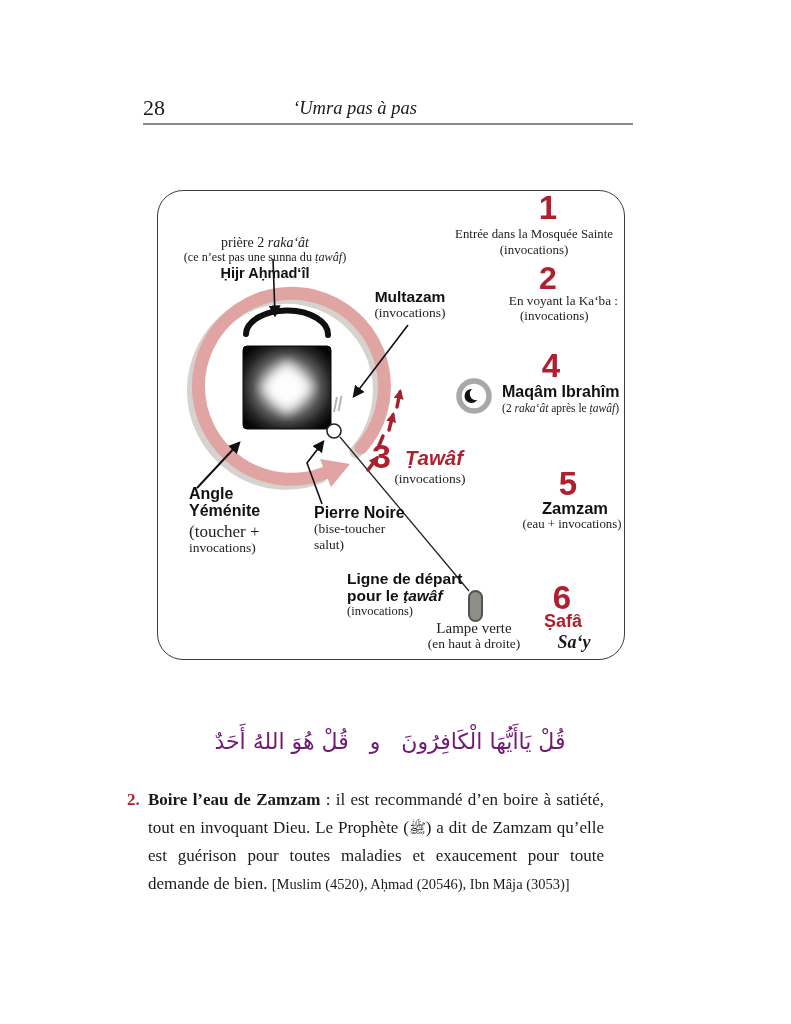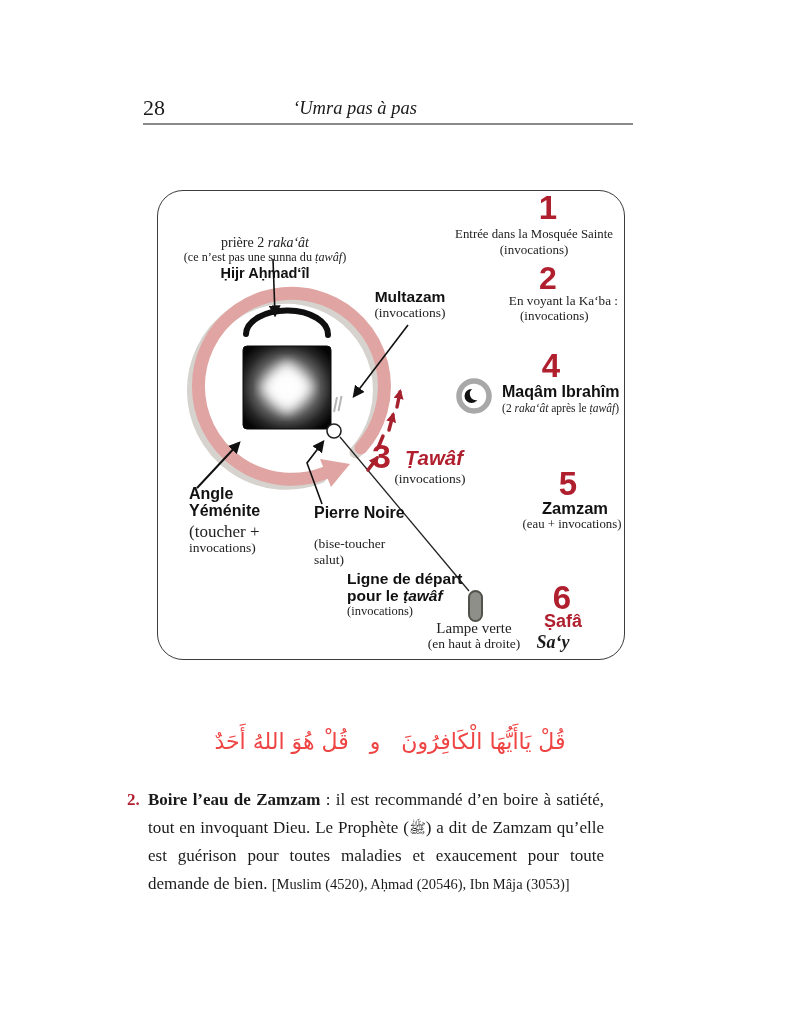--- a/index.html
+++ b/index.html
@@ -106,21 +106,21 @@
 
     <div class="abs" style="left:31px;top:294px;">
       <div class="lbl-bold nw" style="font-size:16px;line-height:17px;">Angle</div>
       <div class="lbl-bold nw" style="font-size:16px;line-height:17px;">Yéménite</div>
       <div class="note nw" style="font-size:17px;line-height:16px;margin-top:5px;">(toucher +</div>
       <div class="note nw" style="font-size:13.5px;line-height:16px;">invocations)</div>
     </div>
 
     <div class="abs" style="left:156px;top:313px;">
       <div class="lbl-bold nw" style="font-size:16px;line-height:17px;">Pierre Noire</div>
-      <div class="note nw" style="font-size:13.5px;line-height:16px;margin-top:15px;">(bise-toucher</div>
+      <div class="note nw" style="font-size:13.5px;line-height:16px;margin-top:0;">(bise-toucher</div>
       <div class="note nw" style="font-size:13.5px;line-height:16px;">salut)</div>
     </div>
 
     <div class="abs" style="left:189px;top:380px;">
       <div class="lbl-bold nw" style="font-size:15.5px;line-height:16.5px;">Ligne de départ</div>
       <div class="lbl-bold nw" style="font-size:15.5px;line-height:16.5px;"><span>pour le </span><i>ṭawâf</i></div>
       <div class="note nw" style="font-size:12.5px;line-height:14px;">(invocations)</div>
     </div>
 
     <div class="abs ctr" style="left:255px;top:430px;width:122px;">
@@ -141,26 +141,26 @@
     <div class="abs note nw" style="right:5px;top:211px;font-size:11.5px;">
       <span>(2 </span><i>raka‘ât</i><span> après le </span><i>ṭawâf</i><span>)</span>
     </div>
 
     <div class="abs stepnum" style="left:392px;top:278px;width:36px;">5</div>
     <div class="abs lbl-bold ctr" style="left:378px;top:308px;width:78px;font-size:16.5px;">Zamzam</div>
     <div class="abs note ctr nw" style="left:352px;top:326px;width:124px;font-size:12.8px;">(eau + invocations)</div>
 
     <div class="abs stepnum" style="left:386px;top:392px;width:36px;">6</div>
     <div class="abs sans b red ctr" style="left:382px;top:421px;width:46px;font-size:18px;line-height:19px;">Ṣafâ</div>
-    <div class="abs serif b i ctr" style="left:372px;top:441px;width:46px;font-size:18px;">Sa‘y</div>
+    <div class="abs serif b i ctr" style="left:393px;top:441px;width:46px;font-size:18px;">Sa‘y</div>
   </div>
 
   <div class="abs serif" style="left:160px;top:669px;font-size:16.5px;line-height:26px;">
   </div>
 
-  <div class="abs ctr" dir="rtl" style="left:140px;top:729px;width:500px;font-size:22px;font-family:'DejaVu Sans',sans-serif;color:#ef4444;">قُلْ يَاأَيُّهَا الْكَافِرُونَ&nbsp;&nbsp;&nbsp;و&nbsp;&nbsp;&nbsp;قُلْ هُوَ اللهُ أَحَدٌ</div>
+  <div class="abs ctr" dir="rtl" style="left:140px;top:729px;width:500px;font-size:22px;font-family:'DejaVu Sans',sans-serif;color:#701a75;">قُلْ يَاأَيُّهَا الْكَافِرُونَ&nbsp;&nbsp;&nbsp;و&nbsp;&nbsp;&nbsp;قُلْ هُوَ اللهُ أَحَدٌ</div>
 
   <div class="abs serif" style="left:148px;top:786px;width:456px;font-size:17px;line-height:27.5px;text-align:justify;">
     <span class="abs serif b red" style="left:-21px;top:0;">2.</span>
     <span class="b">Boire l’eau de Zamzam</span><span> : </span><span>il est recommandé d’en boire à satiété, tout en invoquant Dieu. Le Prophète (</span><span style="font-family:'DejaVu Sans',sans-serif;font-size:14px;">ﷺ</span><span>) a dit de Zamzam qu’elle est guérison pour toutes maladies et exaucement pour toute demande de bien. </span><span style="font-size:14.5px;">[Muslim (4520), Aḥmad (20546), Ibn Mâja (3053)]</span>
   </div>
 
 </div>
 
 </body></html>

